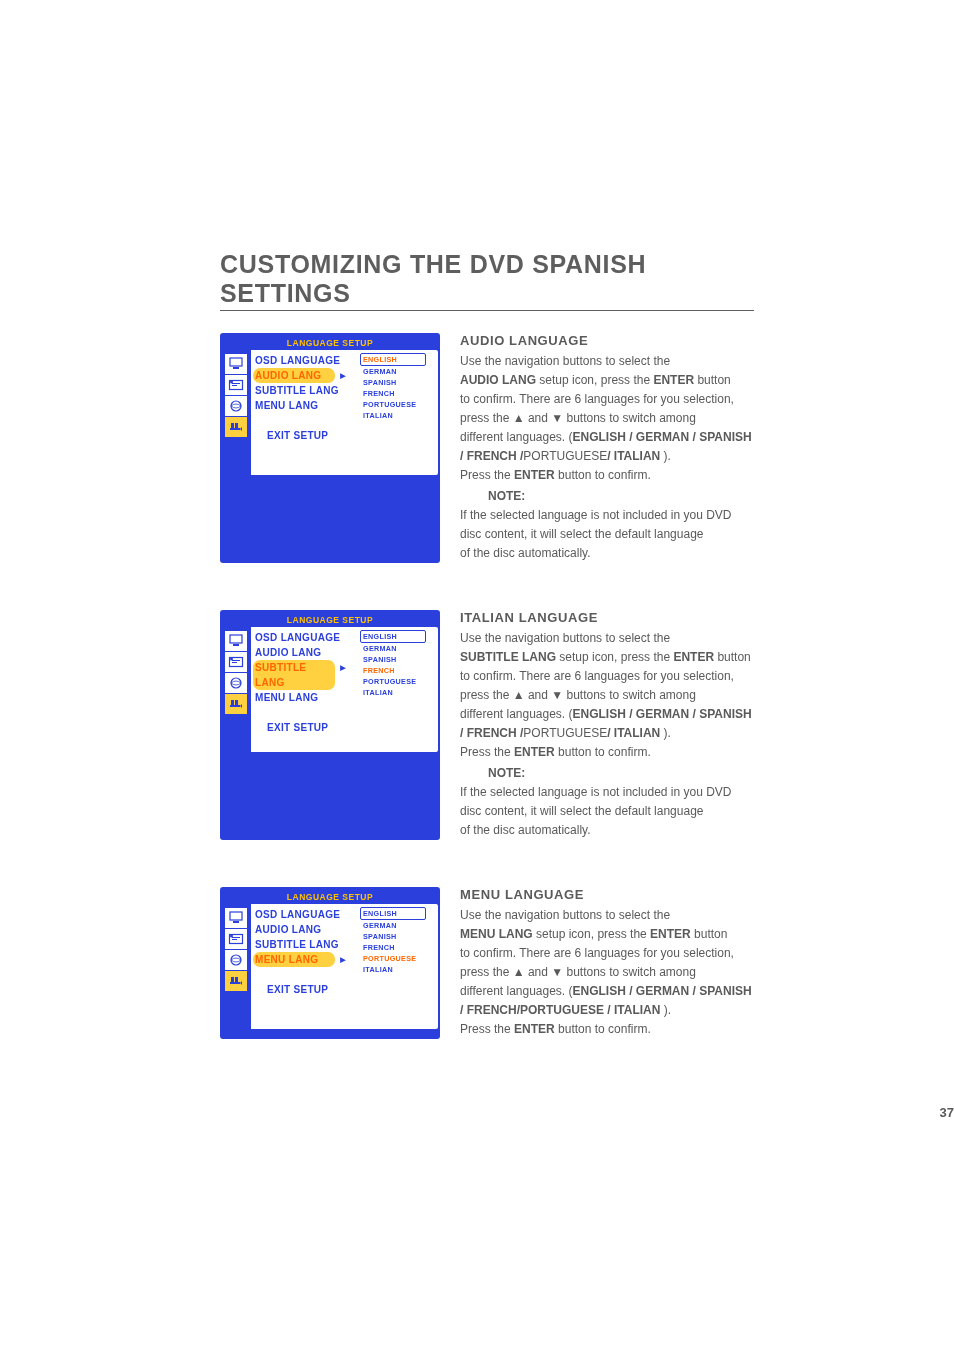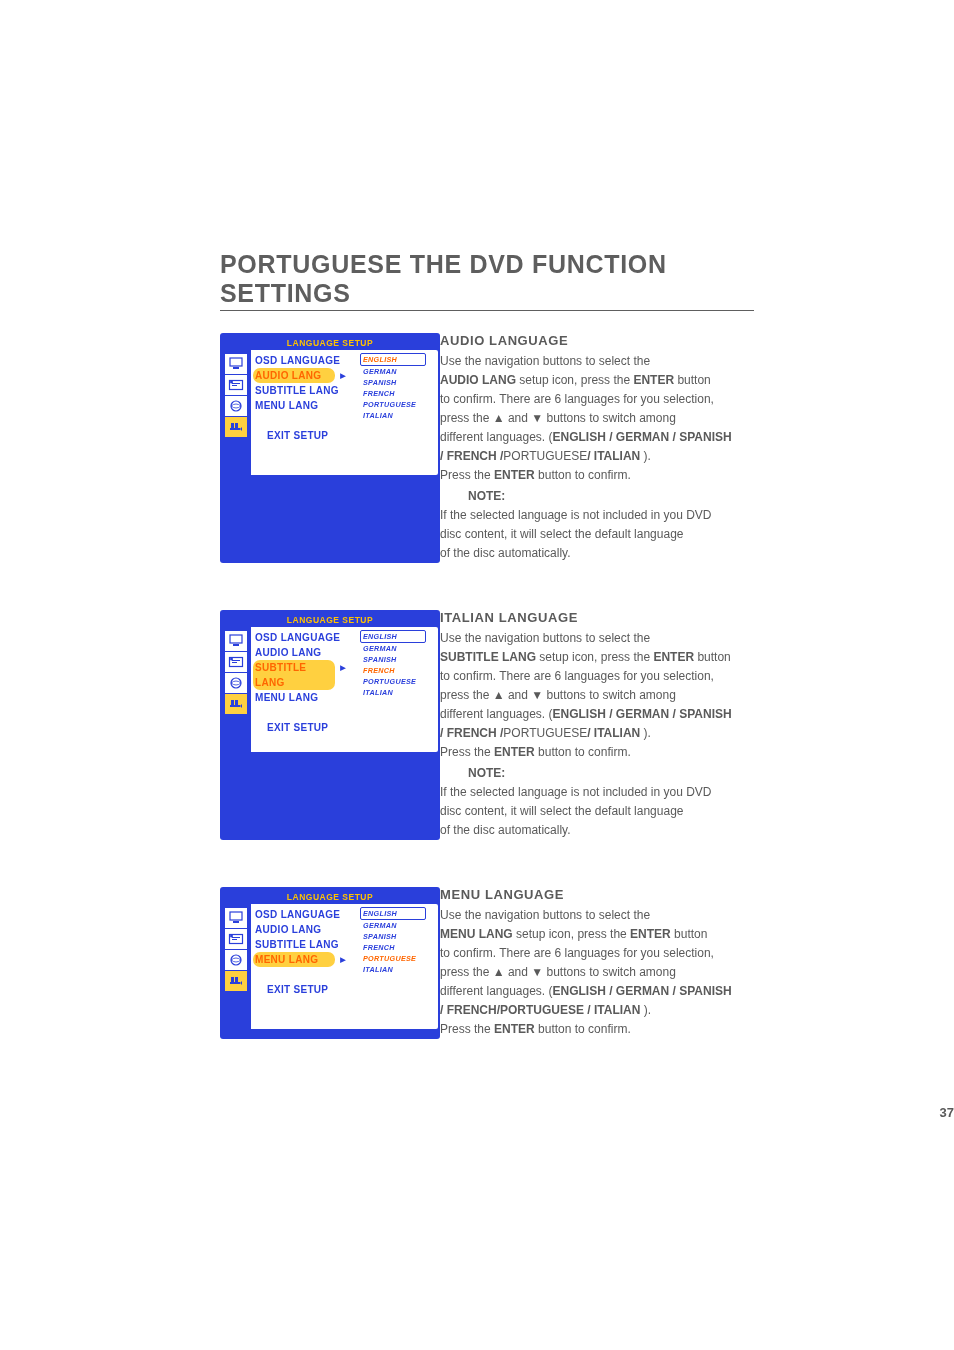--- a/index.html
+++ b/index.html
@@ -24,20 +24,21 @@
     color: #5e5e5e;
     margin-bottom: 2px;
   }
   .title-divider {
     border: none;
     border-top: 1px solid #5e5e5e;
     margin: 0 0 20px 0;
   }
   .section {
     display: flex;
+    gap: 20px;
     margin-bottom: 45px;
   }
   .section:last-child { margin-bottom: 0; }
 
   
   .osd-box {
     width: 220px;
     background: #2a3fdb;  
     border-radius: 3px;
     padding: 2px;
@@ -103,21 +104,20 @@
     color: #2a3fdb;
     position: absolute;
     right: -11px;
     top: 0;
   }
   .menu-item.exit { margin-top: 15px; margin-left: 12px; }
 
   .opt-col {
     width: 72px;
     padding: 3px 3px 13px 4px;
-    font-style: italic;
   }
   .opt-item {
     font-size: 7.2px;
     font-weight: bold;
     color: #2a3fdb;
     letter-spacing: 0.3px;
     line-height: 11px;
   }
   .opt-item.first {
     border: 1px solid #2a3fdb;
@@ -152,21 +152,21 @@
     text-align: right;
     font-size: 13px;
     font-weight: bold;
     color: #5a5a5a;
   }
 </style>
 </head>
 <body>
 
 <div class="page">
-  <div class="page-title">PORTUGUESE THE DVD FUNCTION SETTINGS</div>
+  <div class="page-title">CUSTOMIZING THE DVD SPANISH SETTINGS</div>
   <hr class="title-divider">
 
   <div id="sections">
       <div class="section">
         <div class="osd-box">
           <div class="osd-title">LANGUAGE  SETUP</div>
           <div class="osd-inner">
             <div class="icon-col">
               <div class="icon-cell">
                 <svg width="16" height="14" viewBox="0 0 16 14">

